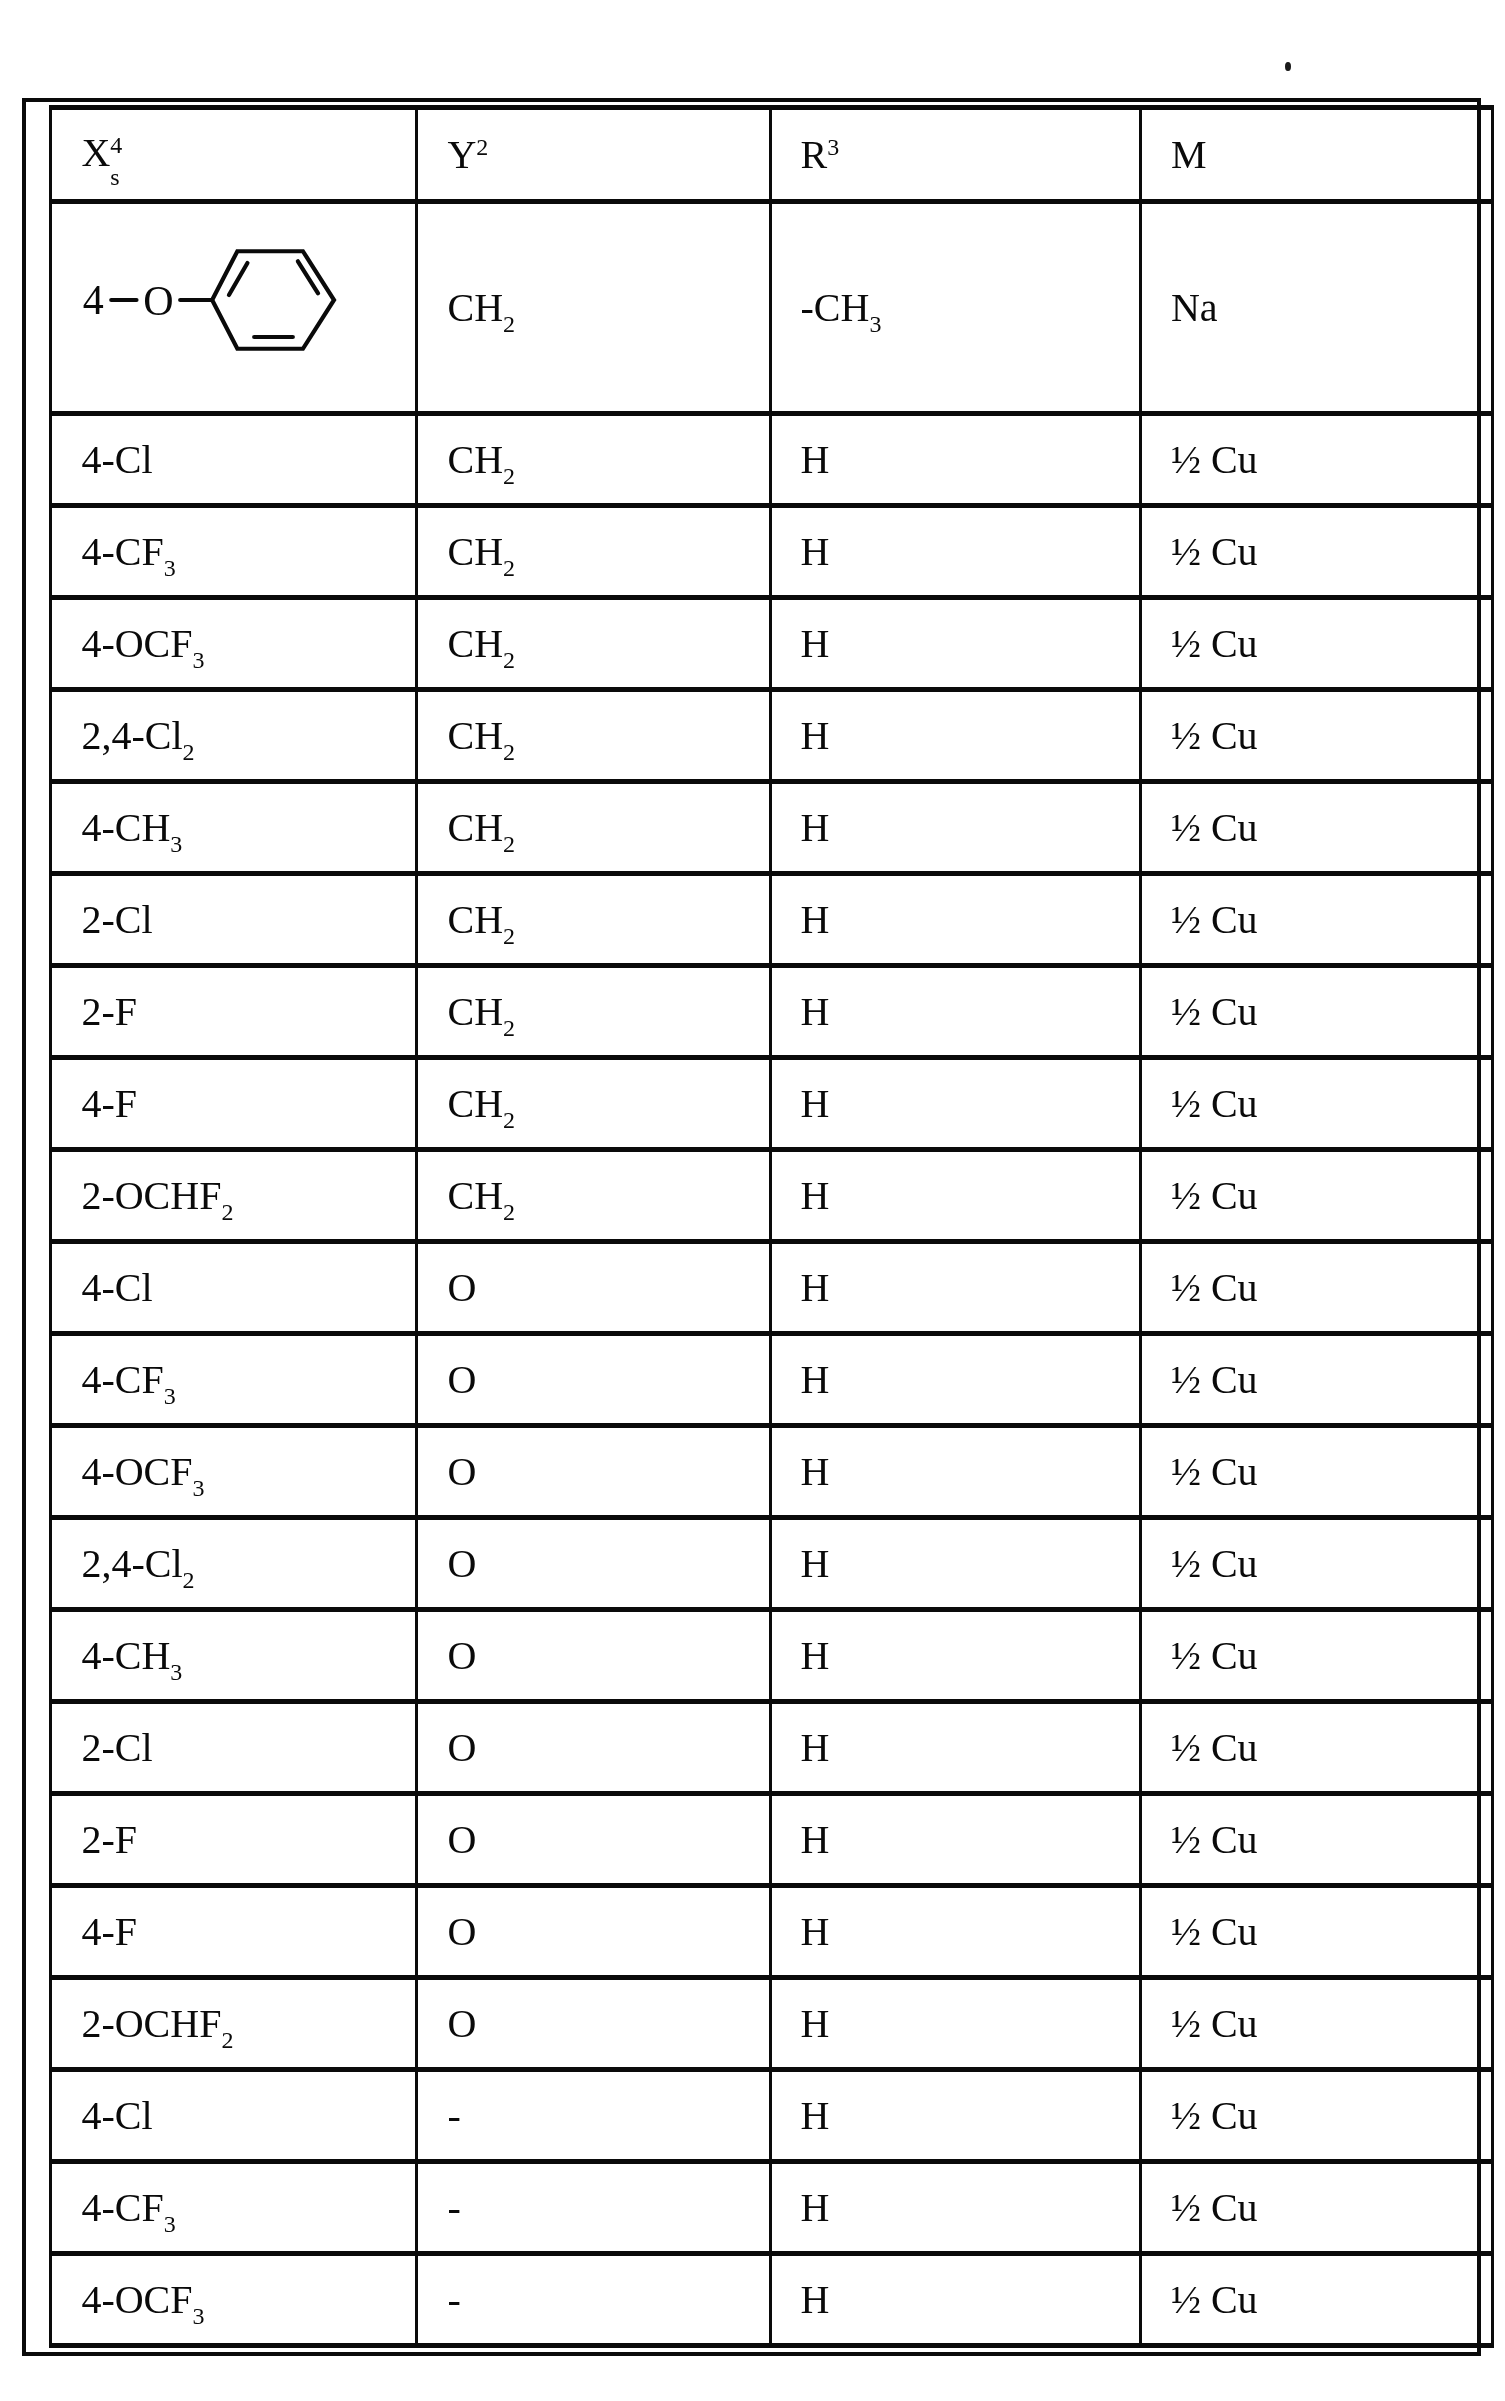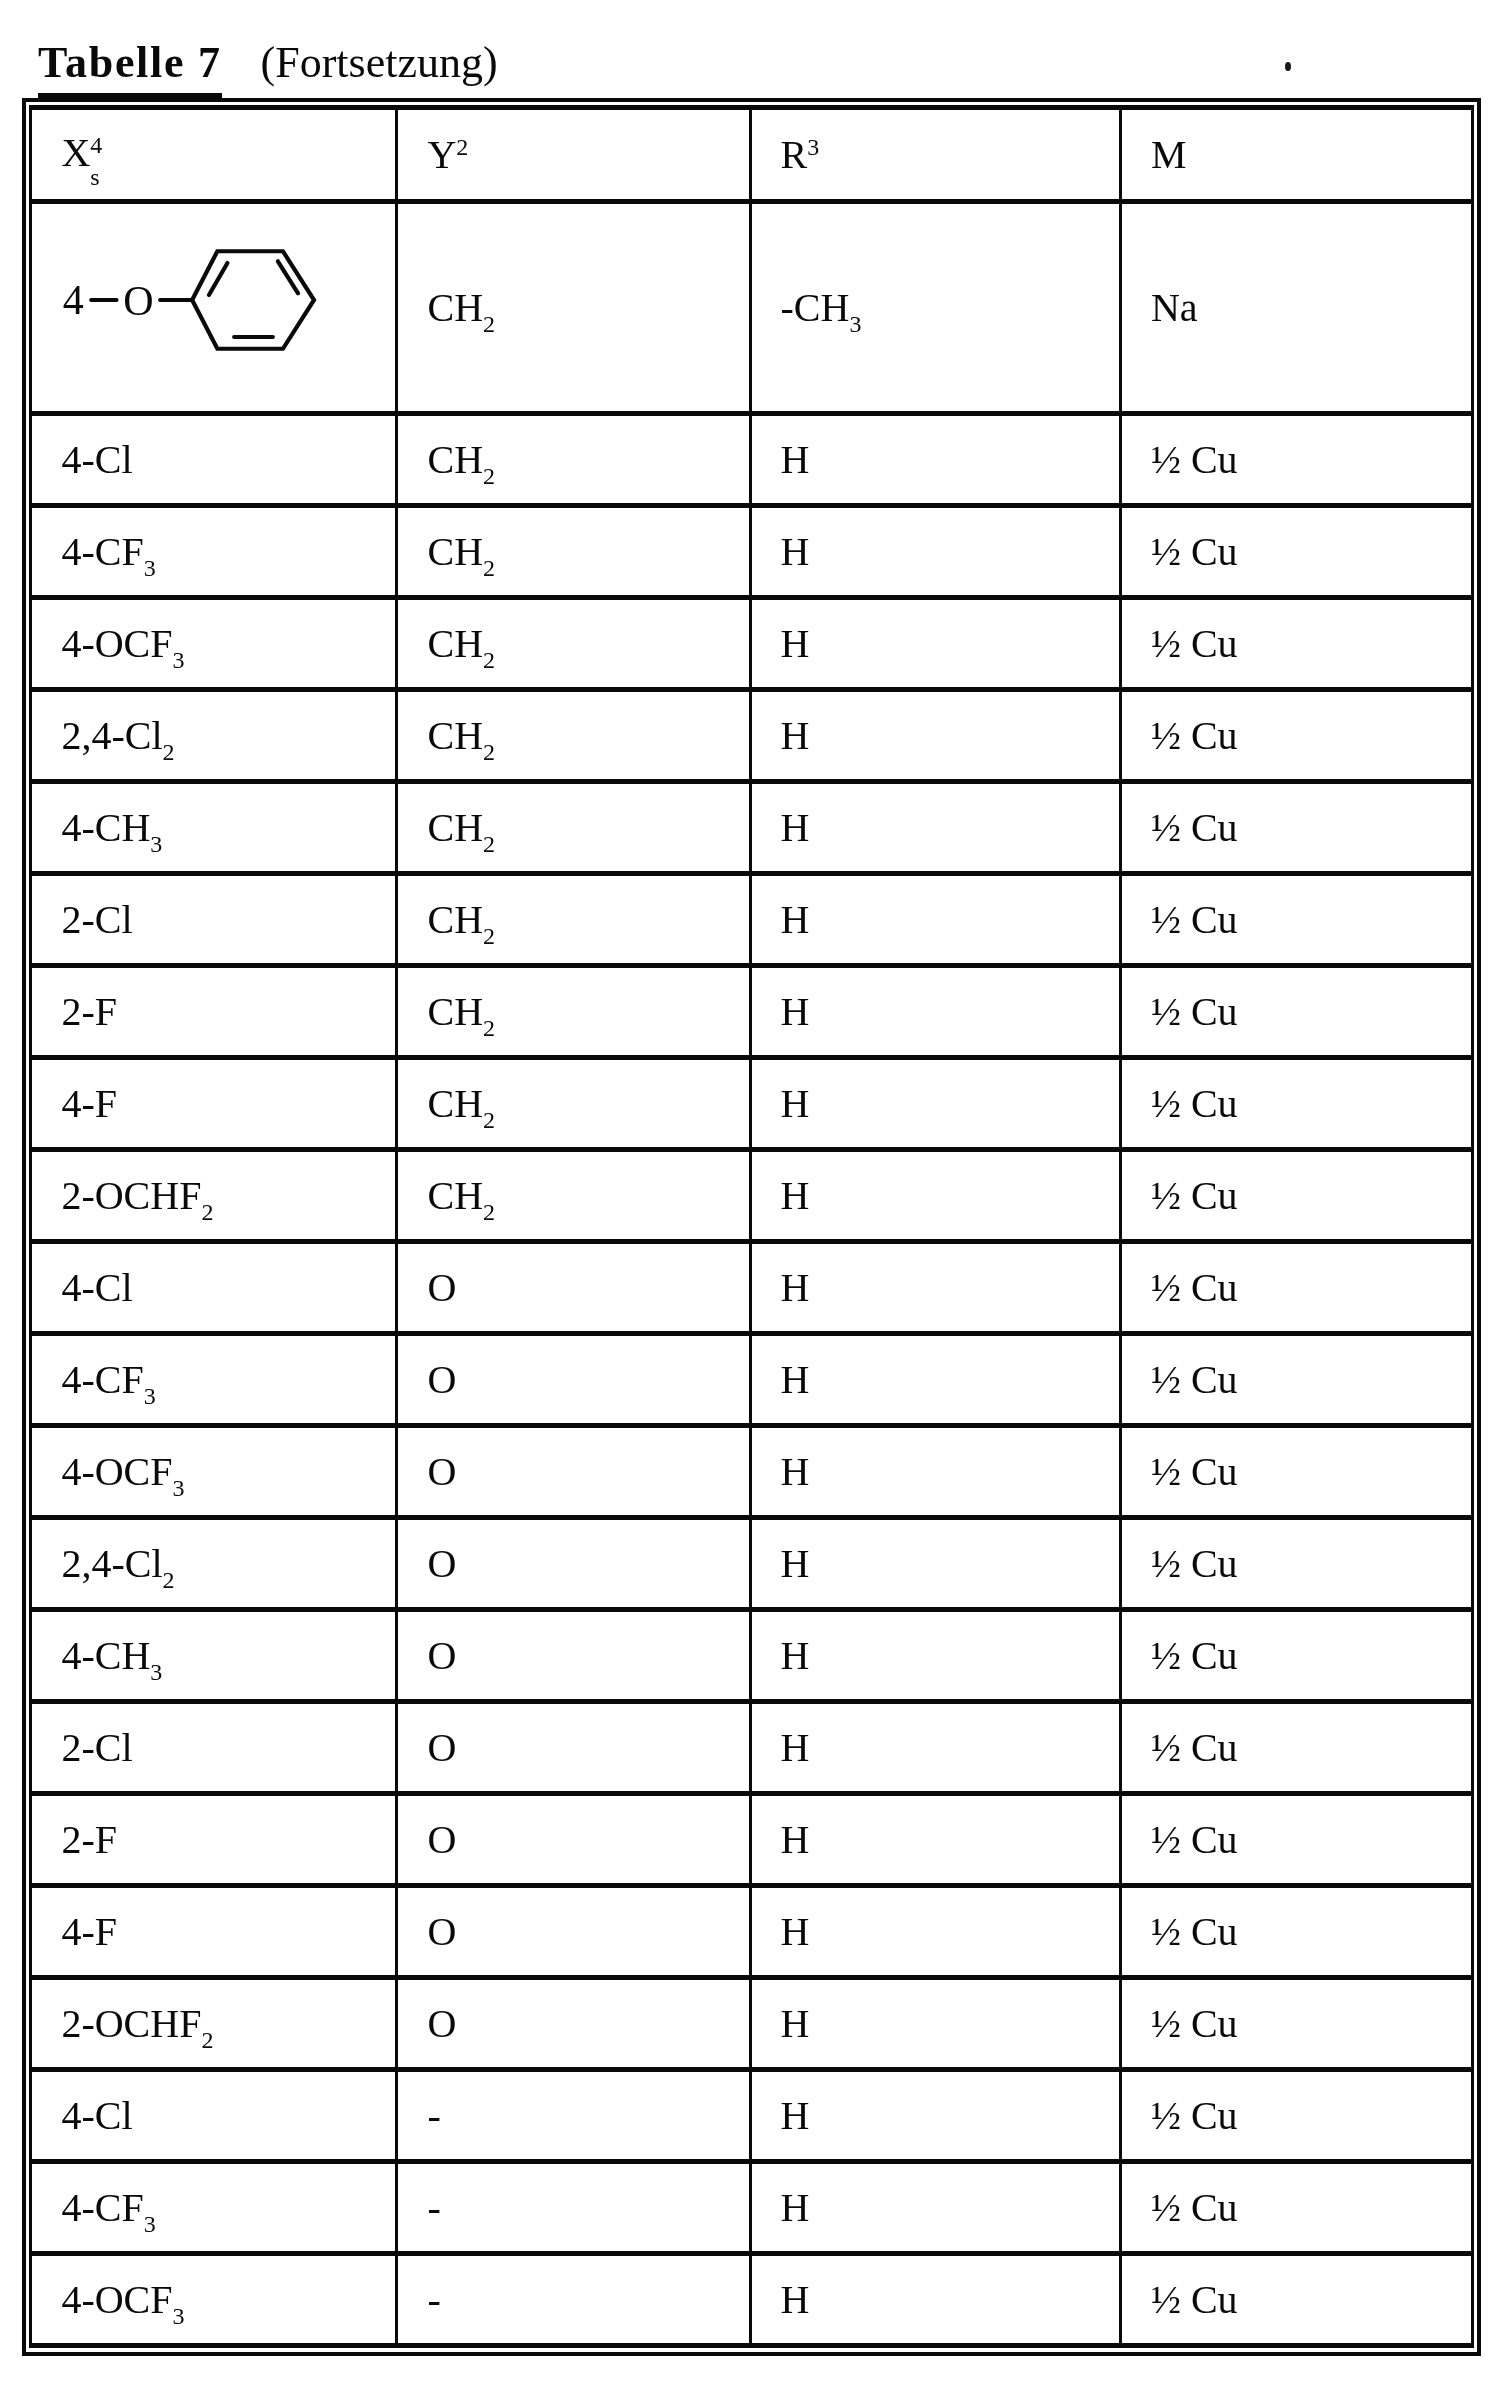--- a/index.html
+++ b/index.html
@@ -12,44 +12,41 @@
   .t-main{font-weight:bold;letter-spacing:1.7px;border-bottom:5px solid #0a0a0a;padding-bottom:5.9px;}
   .t-sub{margin-left:39px;}
   .dot{position:absolute;background:#1a1a1a;border-radius:50%;}
   .dot-a{left:1285px;top:62px;width:5.9px;height:9.3px;}
   .dot-b{left:551px;top:126px;width:5px;height:5px;}
 
   .tbl-wrap{
     position:absolute;left:22px;top:98px;width:1459px;
     border:4.2px solid #0a0a0a;padding:3.4px;box-sizing:border-box;background:#fff;
   }
-  table{border-collapse:collapse;width:100%;table-layout:fixed;}
+  table{border-collapse:collapse;width:100%;table-layout:fixed;margin-left:20px;}
   th,td{
     border:3.4px solid #0a0a0a;border-top-width:5px;border-bottom-width:5px;
     font-size:40px;font-weight:normal;text-align:left;vertical-align:middle;
     padding:0 0 0 29px;line-height:1.05;overflow:hidden;
   }
   thead tr{height:94px;}
   tbody tr{height:92px;}
   tbody tr.structure-row{height:212px;}
   sub{font-size:60%;vertical-align:-0.45em;line-height:0;}
   sup{font-size:60%;vertical-align:0.55em;line-height:0;}
   .hx sub{margin-left:-0.5em;vertical-align:-0.8em;}
   svg.benzene{display:block;margin:3.4px 0 20px 0;}
   svg.benzene line, svg.benzene polygon{stroke:#0a0a0a;stroke-width:5;fill:none;stroke-linecap:round;}
   .svgt{font-size:50px;font-family:"Liberation Serif","DejaVu Serif",serif;fill:#0a0a0a;}
 </style>
 </head>
 <body>
 
 <div class="page">
 
-  <div class="title">
-    <span class="t-main">Tabelle 7</span><span class="t-sub">(Fortsetzung)</span>
-  </div>
 
   <span class="dot dot-a"></span>
   <span class="dot dot-b"></span>
 
   <div class="tbl-wrap">
     <table>
       <colgroup>
         <col style="width:25.4%">
           <col style="width:24.5%">
           <col style="width:25.7%">

